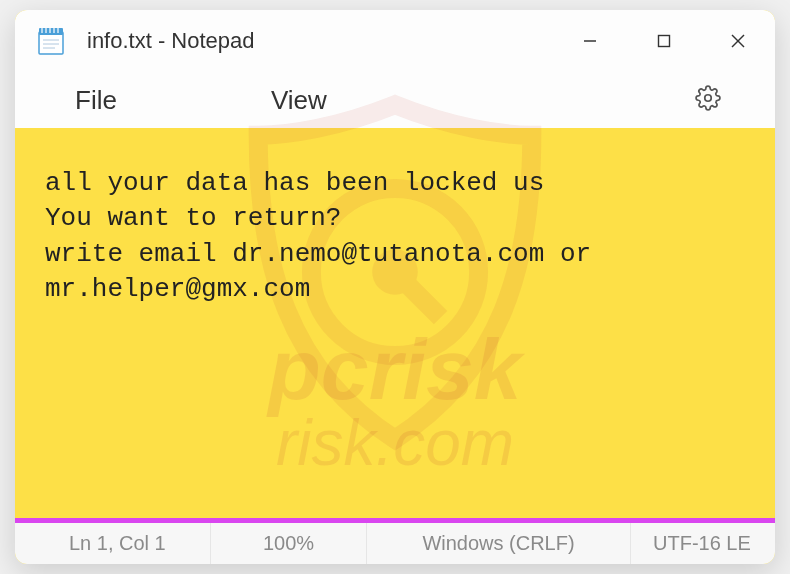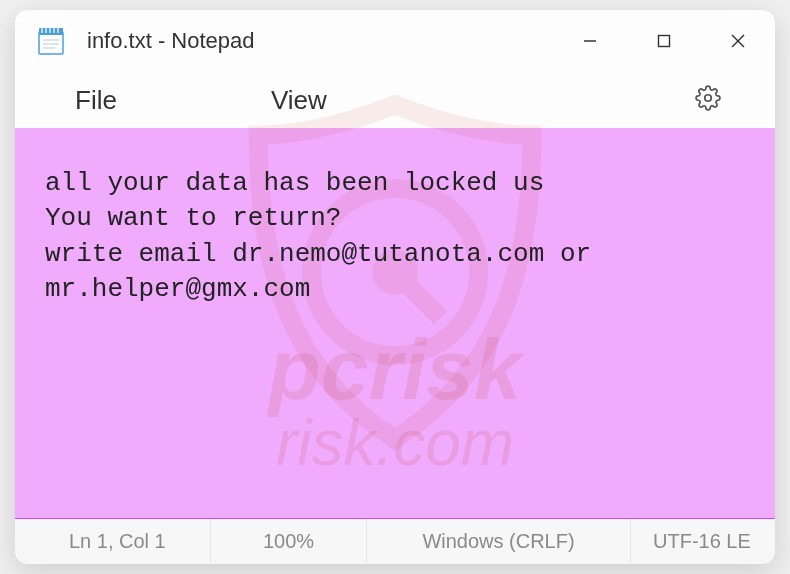--- a/index.html
+++ b/index.html
@@ -12,21 +12,21 @@
       height: 574px;
       font-family: 'Segoe UI', Tahoma, sans-serif;
       background: #f0f0f0;
       display: flex;
       align-items: center;
       justify-content: center;
     }
     .window {
       width: 760px;
       height: 554px;
-      background: #f0abfc;
+      background: #fde047;
       border-radius: 12px;
       box-shadow: 0 8px 30px rgba(0,0,0,0.15);
       display: flex;
       flex-direction: column;
       overflow: hidden;
       position: relative;
     }
     .titlebar {
       height: 62px;
       display: flex;
@@ -90,21 +90,21 @@
       line-height: 1.36;
       color: #222;
       white-space: pre-wrap;
       word-wrap: break-word;
       position: relative;
       z-index: 2;
     }
     .statusbar {
       height: 46px;
       background: #f7f7f7;
-      border-top: 1px solid #d946ef;
+      border-top: 5px solid #d946ef;
       display: flex;
       align-items: center;
       font-size: 20px;
       color: #8a8a8a;
       padding-left: 54px;
     }
     .status-cell {
       padding: 0 18px;
       height: 100%;
       display: flex;

